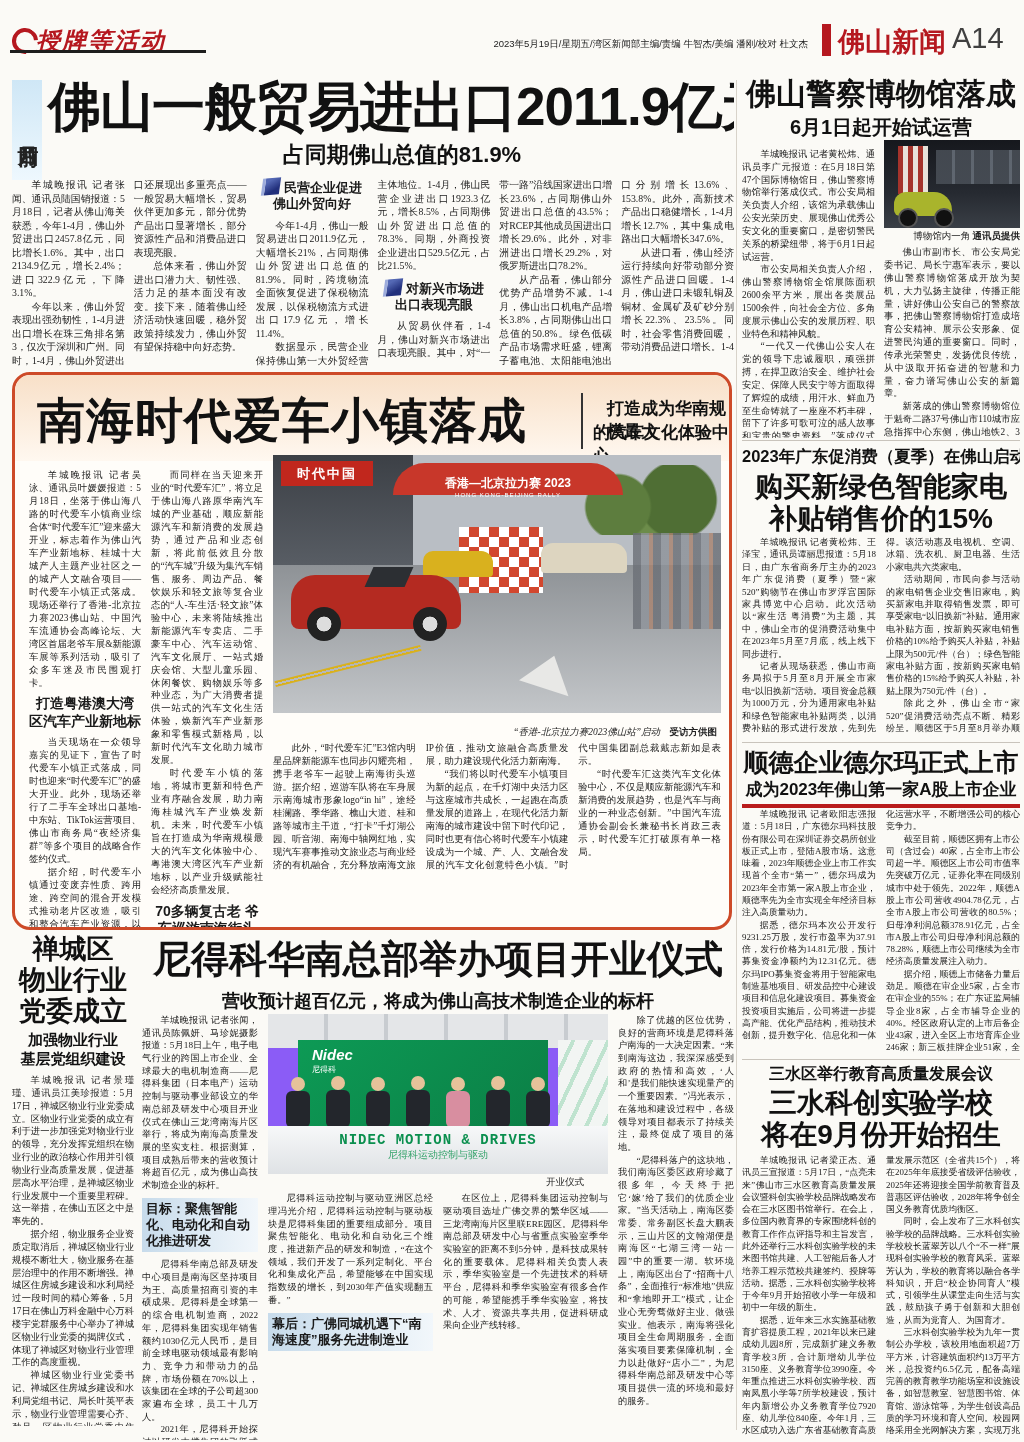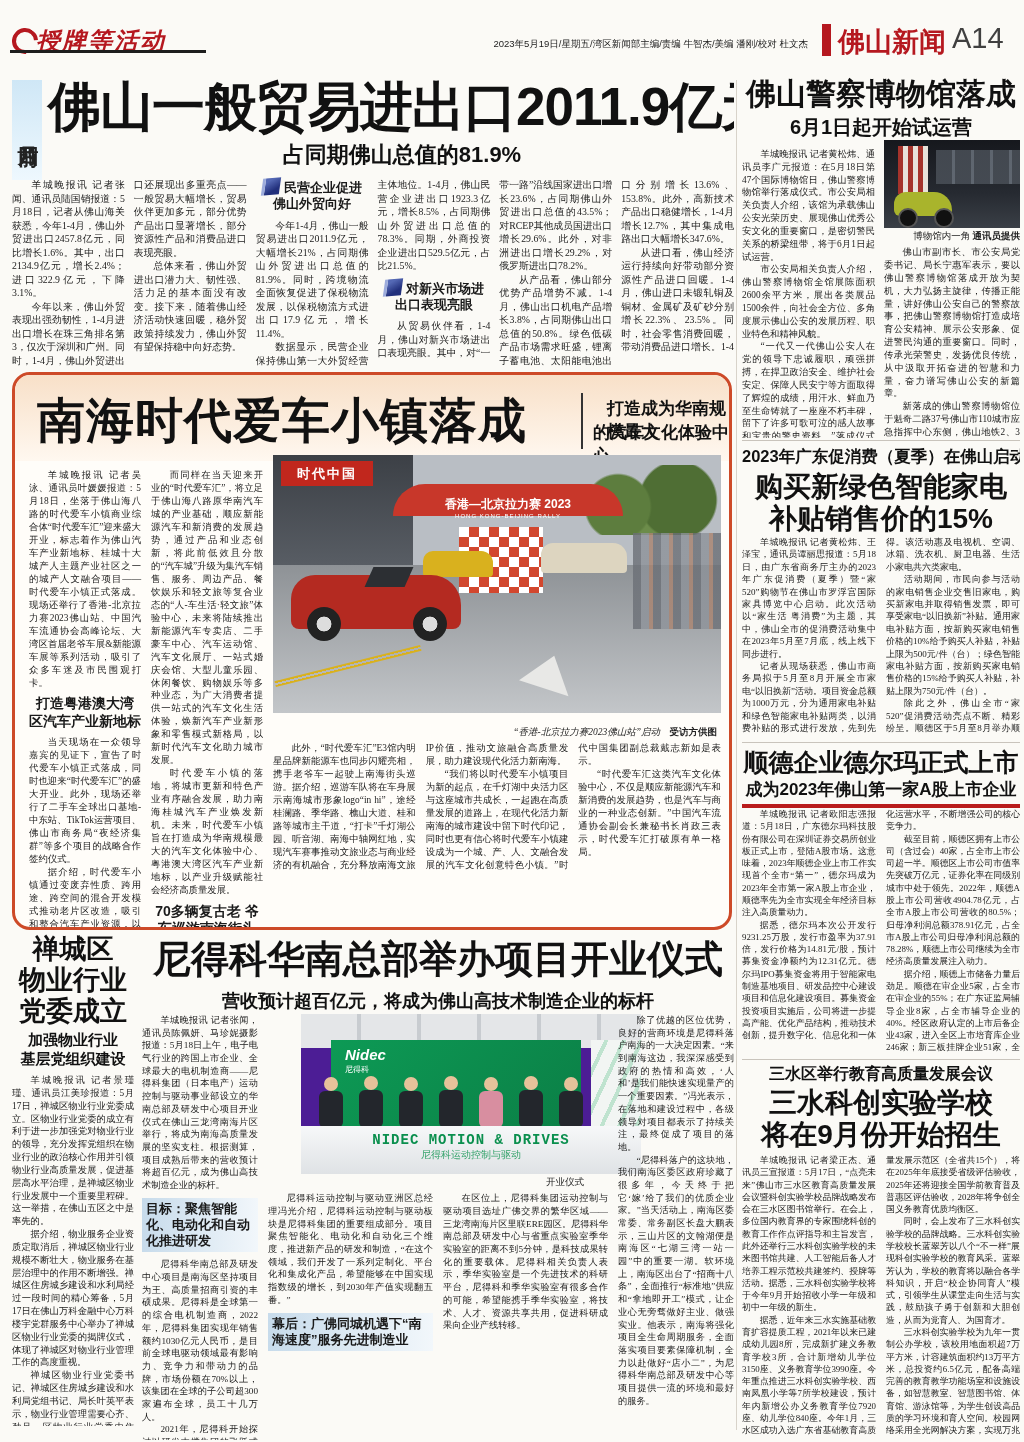--- a/index.html
+++ b/index.html
@@ -145,21 +145,21 @@
     <p>时代爱车小镇的落地，将城市更新和特色产业有序融合发展，助力南海桂城汽车产业焕发新机。未来，时代爱车小镇旨在打造成为华南规模最大的汽车文化体验中心、粤港澳大湾区汽车产业新地标，以产业升级赋能社会经济高质量发展。</p>
     <div class="flowsub" style="font-size:14px;"><span>70多辆复古老 爷车巡游南海街头</span></div>
 
   </div>
 
   <div class="abs" style="left:258px;top:80px;width:448px;height:466px;">
     <div class="photo" style="width:448px;height:258px;background:#b9bec4;">
       <div class="abs" style="left:0;top:0;width:140px;height:110px;background:linear-gradient(180deg,#3c4046,#585d64);"></div>
       <div class="abs" style="left:8px;top:6px;width:92px;height:25px;background:#c1271d;color:#fff;font-family:'Liberation Sans',sans-serif;font-weight:bold;font-size:13px;text-align:center;line-height:26px;letter-spacing:2px;">时代中国</div>
       <div class="abs" style="left:300px;top:10px;width:150px;height:70px;background:radial-gradient(circle at 30% 60%,#5d7d3e 0 28%,transparent 30%),radial-gradient(circle at 70% 50%,#4f6e34 0 34%,transparent 36%),radial-gradient(circle at 50% 80%,#6c8c4a 0 30%,transparent 32%);"></div>
-      <div class="abs" style="left:120px;top:29px;width:230px;height:32px;background:#c8372a;border-radius:115px 115px 0 0;text-align:center;color:#fff;font-family:'Liberation Sans',sans-serif;">
+      <div class="abs" style="left:120px;top:8px;width:230px;height:32px;background:#c8372a;border-radius:115px 115px 0 0;text-align:center;color:#fff;font-family:'Liberation Sans',sans-serif;">
         <div style="font-size:12px;font-weight:bold;padding-top:12px;">香港—北京拉力赛 2023</div>
         <div style="font-size:6px;letter-spacing:1px;">HONG KONG-BEIJING RALLY</div>
       </div>
       <div class="abs" style="left:0;top:110px;width:448px;height:148px;background:linear-gradient(180deg,#8e9296,#c3c6c9);"></div>
       <div class="abs" style="left:186px;top:72px;width:84px;height:66px;background-color:#fff;background-image:linear-gradient(45deg,#d2472e 25%,transparent 25%,transparent 75%,#d2472e 75%),linear-gradient(45deg,#d2472e 25%,transparent 25%,transparent 75%,#d2472e 75%);background-size:20px 20px;background-position:0 0,10px 10px;"></div>
       <div class="abs" style="left:360px;top:78px;width:88px;height:96px;background:repeating-linear-gradient(90deg,#6b6f76 0 8px,#8d9299 8px 16px,#a9836f 16px 20px);opacity:.8;"></div>
       <div class="abs" style="left:150px;top:96px;width:70px;height:26px;background:#d9b11e;border-radius:10px 12px 4px 4px;"></div>
       <div class="abs" style="left:268px;top:88px;width:86px;height:30px;background:#ddd5c0;border-radius:12px 14px 4px 4px;"></div>
       <div class="abs" style="left:18px;top:120px;width:170px;height:54px;background:#b42a21;border-radius:24px 30px 8px 8px;"></div>
       <div class="abs" style="left:96px;top:112px;width:40px;height:20px;background:#2c2f33;transform:skewX(-24deg);"></div>
@@ -198,21 +198,21 @@
 
   <div class="abs bodytxt" style="left:0;top:80px;width:116px;height:426px;font-size:9.2px;">
     <p>羊城晚报讯 记者张闻，通讯员陈佩妍、马珍妮摄影报道：5月18日上午，电子电气行业的跨国上市企业、全球最大的电机制造商——尼得科集团（日本电产）运动控制与驱动事业部设立的华南总部及研发中心项目开业仪式在佛山三龙湾南海片区举行，将成为南海高质量发展的坚实支柱。根据测算，项目成熟后带来的营收预计将超百亿元，成为佛山高技术制造企业的标杆。</p>
     <div class="flowsub nsub" style="font-size:13px;"><span>目标：聚焦智能化、电动化和自动化推进研发</span></div>
     <p>尼得科华南总部及研发中心项目是南海区坚持项目为王、高质量招商引资的丰硕成果。尼得科是全球第一的综合电机制造商，2022年，尼得科集团实现年销售额约1030亿元人民币，是目前全球电驱动领域最有影响力、竞争力和带动力的品牌，市场份额在70%以上，该集团在全球的子公司超300家遍布全球，员工十几万人。</p>
     <p>2021年，尼得科开始探讨以研发支撑集团的飞跃式发展目标，决定打造研发中心和区域总部项目，经过华北、华东、华南多地的全国严密筛选，最终在2022年决策落户南海区，并迎来当天的盛大开业。</p>
 
   </div>
 
   <div class="abs" style="left:126px;top:80px;width:340px;height:426px;">
-    <div class="photo" style="width:340px;height:160px;background:#4c1d95;margin-left:33px;">
+    <div class="photo" style="width:340px;height:160px;background:#8b5cf6;">
       <div class="abs" style="left:0;top:0;width:340px;height:34px;background:repeating-linear-gradient(90deg,#e4e6e8 0 56px,#c8ccd0 56px 60px);"></div>
       <div class="abs" style="left:30px;top:26px;width:250px;height:86px;background:linear-gradient(135deg,#0d9a55,#0b7f46),repeating-linear-gradient(60deg,transparent 0 18px,rgba(255,255,255,.18) 18px 20px);"></div>
       <div class="abs" style="left:44px;top:32px;color:#fff;font-family:'Liberation Sans',sans-serif;">
         <span style="font-size:15px;font-weight:bold;font-style:italic;">Nidec</span>
         <span style="font-size:8px;display:block;">尼得科</span>
       </div>
       <div class="abs" style="left:290px;top:26px;width:50px;height:110px;background:repeating-linear-gradient(115deg,#f2f5f3 0 12px,#bfe3cf 12px 16px);"></div>
       <svg class="abs" viewBox="0 0 340 56" style="left:0;top:58px;width:340px;height:56px;">
         <g fill="#23262c">
           <circle cx="30" cy="12" r="7" fill="#e6c29a"></circle>

